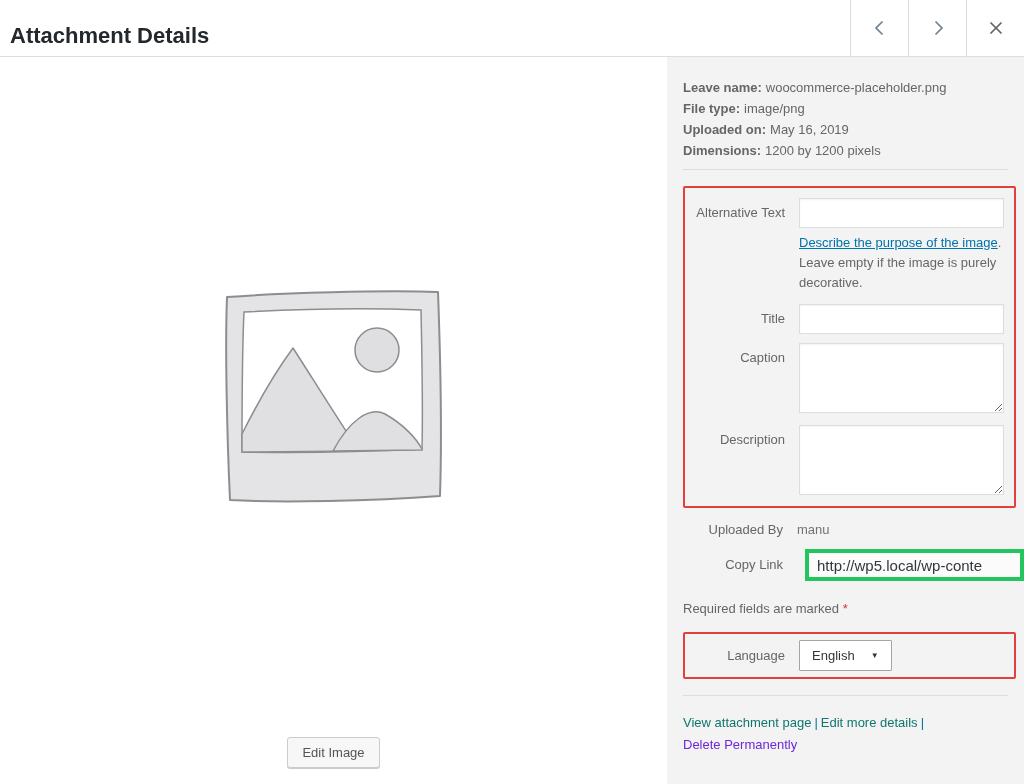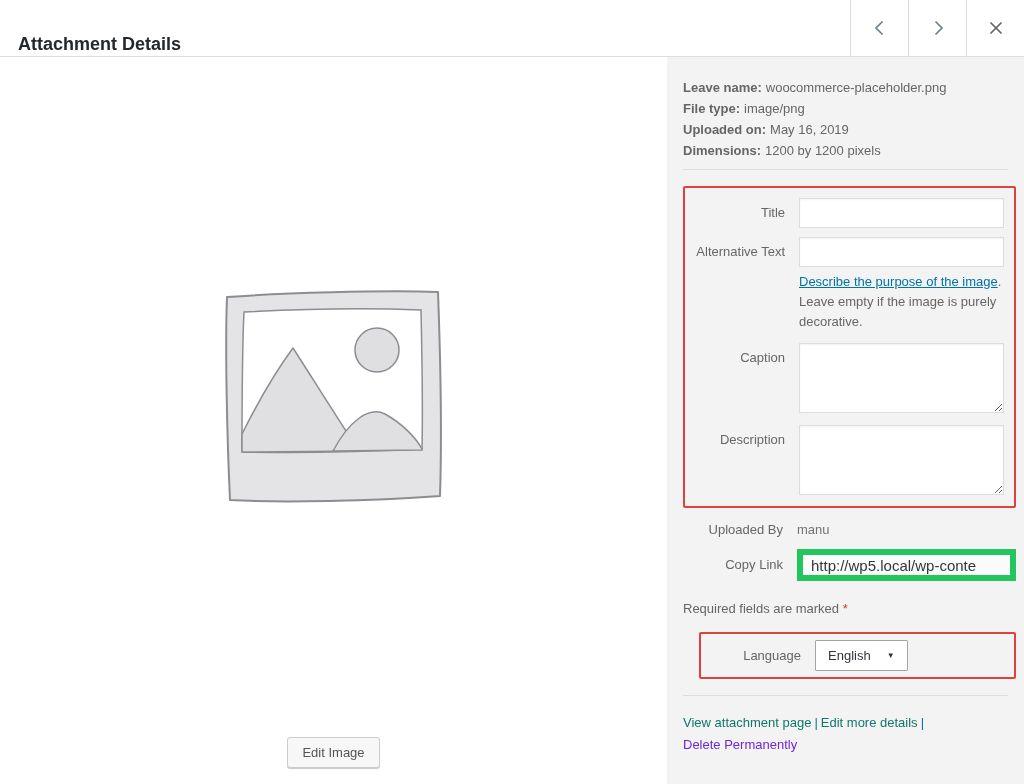--- a/index.html
+++ b/index.html
@@ -3,21 +3,21 @@
 <meta charset="utf-8">
 <style>
   html,body{margin:0;padding:0;width:1024px;height:784px;overflow:hidden;
     font-family:"Liberation Sans",sans-serif;background:#fff;}
   *{box-sizing:border-box;}
   .modal{display:flex;flex-direction:column;width:1024px;height:784px;background:#fff;}
 
   
   .mheader{height:57px;min-height:57px;display:flex;align-items:stretch;
     border-bottom:1px solid #ddd;background:#fff;}
-  .mheader h1{flex:1;margin:16px;padding-left:2px;font-size:18px;font-weight:bold;
+  .mheader h1{flex:1;margin:8px;padding-left:2px;font-size:22px;font-weight:bold;
     color:#23282d;line-height:56px;}
   .hnav{display:flex;}
   .hnav button{width:58px;border:none;border-left:1px solid #dcdcde;background:transparent;
     display:flex;align-items:center;justify-content:center;cursor:pointer;padding:0;}
 
   
   .mbody{flex:1;display:flex;min-height:0;}
   .main{flex:1;display:flex;flex-direction:column;background:#fff;min-width:0;}
   .image-wrap{flex:1;display:flex;align-items:center;justify-content:center;}
   .edit-row{text-align:center;padding-bottom:16px;}
@@ -44,27 +44,27 @@
   textarea.txt{width:100%;height:70px;border:1px solid #ddd;background:#fff;padding:3px 6px;
     font-size:13px;font-family:inherit;color:#32373c;resize:vertical;
     box-shadow:inset 0 1px 2px rgba(0,0,0,.05);}
   .help{font-size:13px;line-height:20px;color:#666;margin-top:5px;margin-bottom:2px;}
   .help a{color:#0073aa;text-decoration:underline;cursor:pointer;}
 
   .row-uploaded{margin-top:14px;align-items:flex-end;}
   .uvalue{color:#737373;padding-top:0;}
   .row-copy{margin-top:12px;}
   .row-copy .lbl{padding-top:8px;}
-  input.copylink{width:100%;height:32px;border:6px solid #22c55e;background:#fbfbfb;
-    padding:4px 8px;font-size:15px;font-family:inherit;color:#32373c;}
+  input.copylink{width:100%;height:32px;border:4px solid #22c55e;background:#fbfbfb;
+    padding:4px 8px;font-size:15px;font-family:inherit;color:#32373c;margin-left:8px;}
 
   .required{margin:20px 0 0 0;font-size:13px;color:#666;}
   .required .star{color:#d63638;}
 
-  .langbox{padding:6px 12px 6px 0;margin-left:16px;}
+  .langbox{padding:6px 12px 6px 0;}
   .langbox .lbl{padding-top:8px;}
   .select{display:inline-flex;align-items:center;gap:16px;background:#fff;
     border:1px solid #a5a5a5;border-radius:1px;padding:7px 12px;font-size:13px;
     color:#32373c;cursor:pointer;}
   .select .arrow{font-size:8px;color:#32373c;line-height:1;}
 
   .links{margin-top:16px;font-size:13px;line-height:22px;}
   .links a{color:#0f766e;text-decoration:none;cursor:pointer;}
   .links .sep{color:#0073aa;margin:0 3px;}
   .links a.delete{color:#6d28d9;}
@@ -119,32 +119,32 @@
         <div><strong>Leave name:</strong><span>woocommerce-placeholder.png</span></div>
         <div><strong>File type:</strong><span>image/png</span></div>
         <div><strong>Uploaded on:</strong><span>May 16, 2019</span></div>
         <div><strong>Dimensions:</strong><span>1200 by 1200 pixels</span></div>
       </div>
 
       <hr class="divider">
 
       <div class="redbox">
         <div class="frow">
-          <label class="lbl">Title</label>
-          <div class="fcol">
-            <input class="txt" type="text" value="" style="">
-          </div>
-        </div>
-        <div class="frow">
           <label class="lbl">Alternative Text</label>
           <div class="fcol">
             <input class="txt" type="text" value="" style="">
             <div class="help">
               <a>Describe the purpose of the image</a><span>. Leave empty if the image is purely decorative.</span>
             </div>
+          </div>
+        </div>
+        <div class="frow">
+          <label class="lbl">Title</label>
+          <div class="fcol">
+            <input class="txt" type="text" value="" style="">
           </div>
         </div>
         <div class="frow">
           <label class="lbl">Caption</label>
           <div class="fcol">
             <textarea class="txt" style=""></textarea>
           </div>
         </div>
         <div class="frow">
           <label class="lbl">Description</label>

